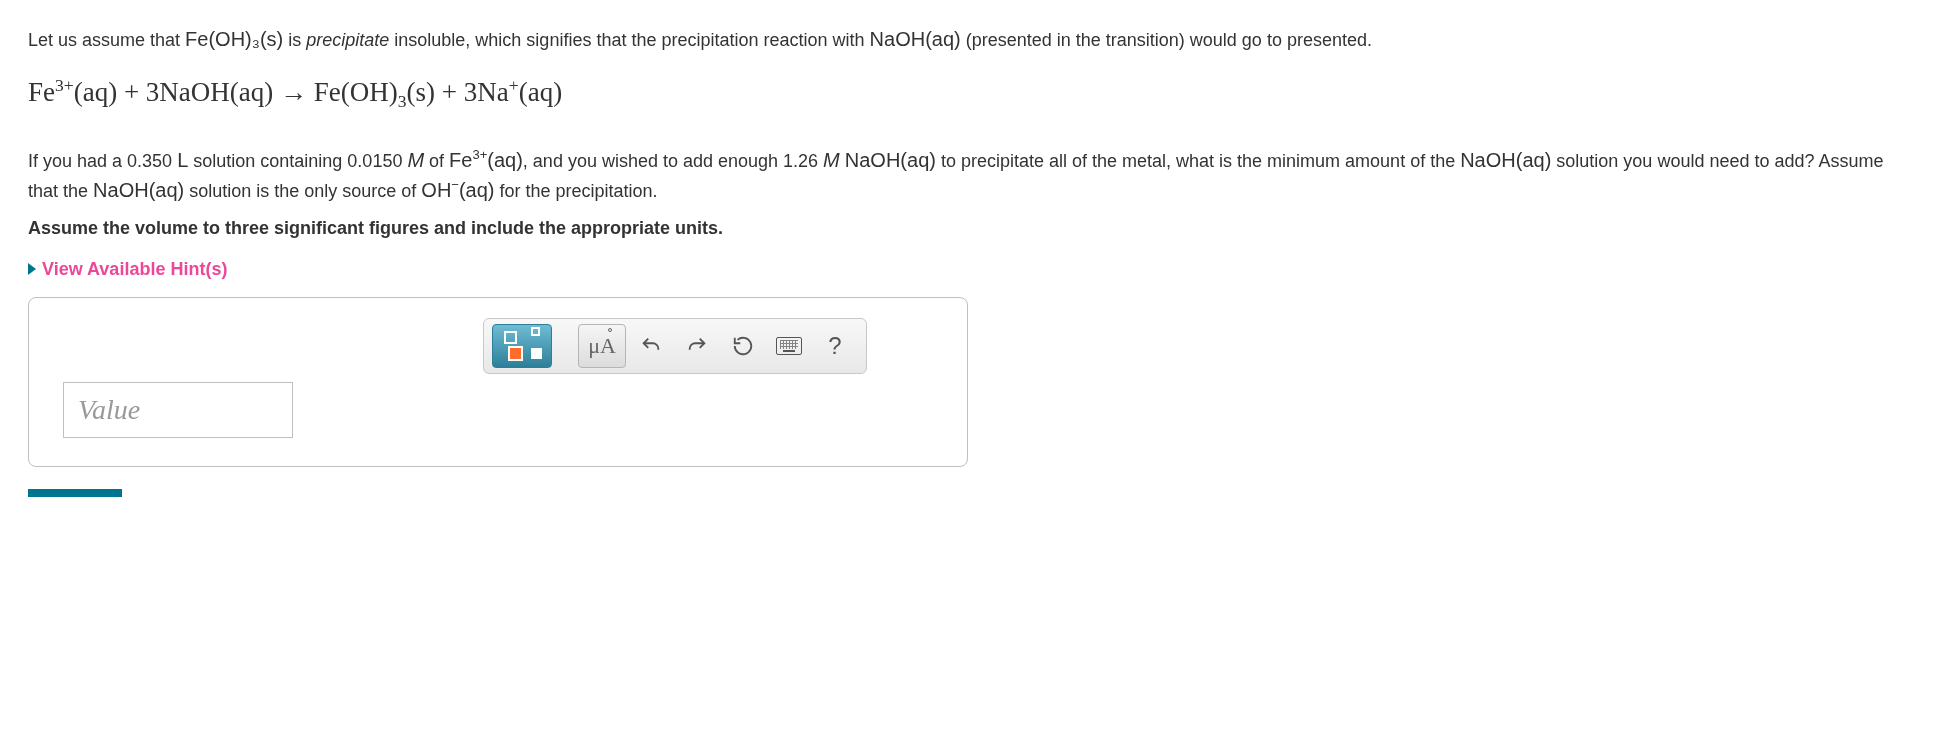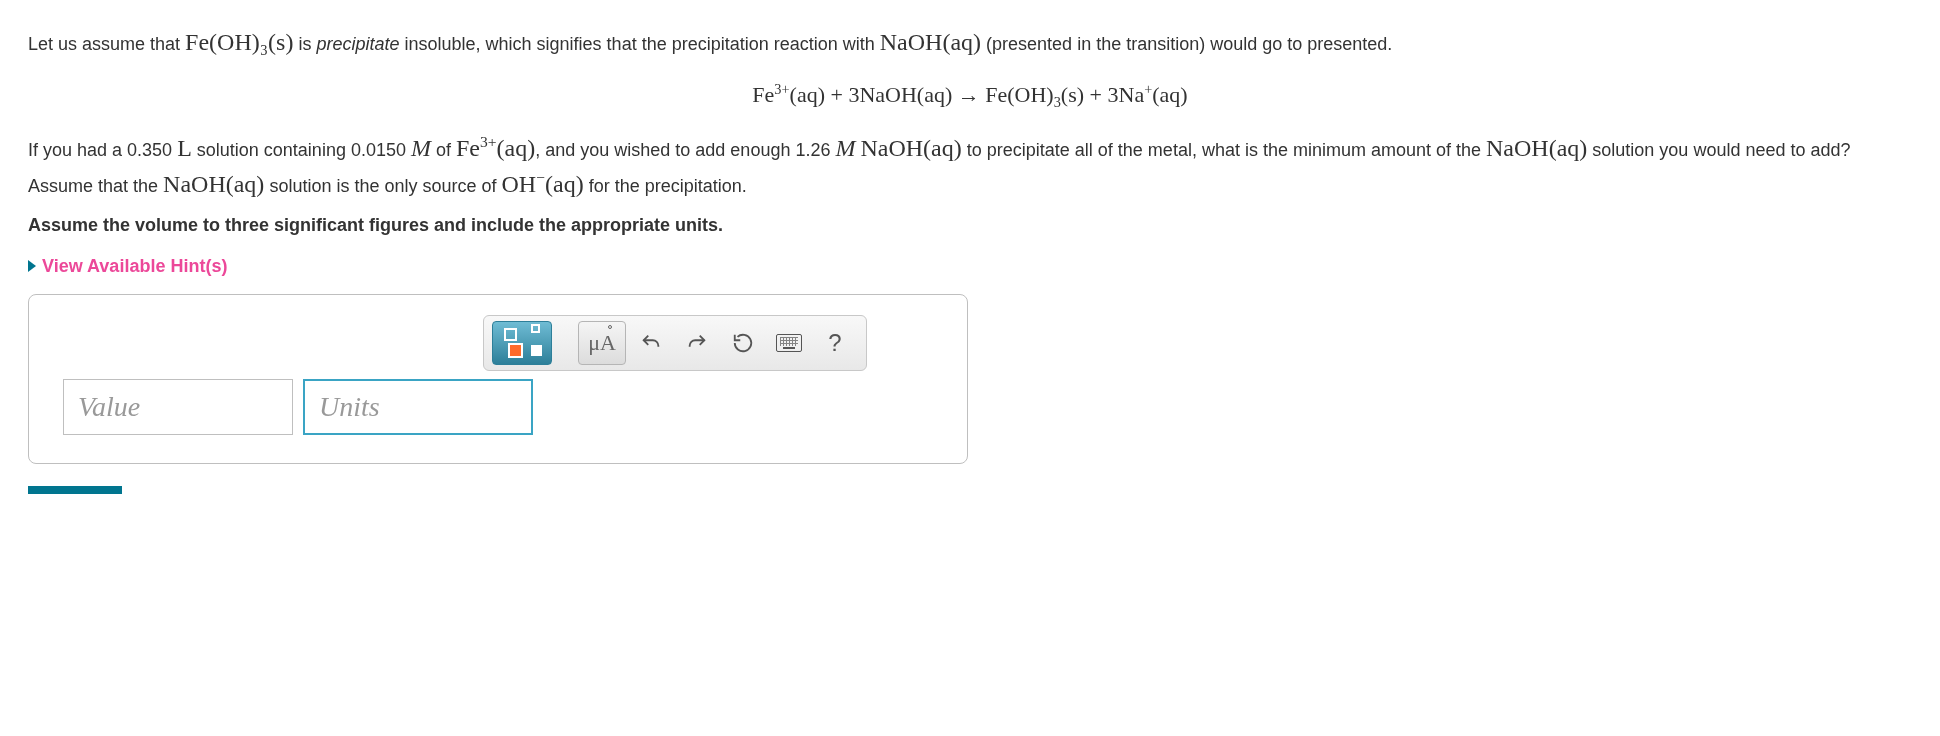--- a/index.html
+++ b/index.html
@@ -8,31 +8,31 @@
     body {
       margin: 0;
       padding: 24px 28px;
       font-family: Arial, Helvetica, sans-serif;
       color: #333;
       font-size: 18px;
       line-height: 1.5;
       background: #fff;
     }
     .chem {
-      font-family: Liberation Serif, serif;
-      font-size: 24px;
+      font-family: Liberation Sans, sans-serif;
+      font-size: 20px;
     }
     .chem sup, .chem sub {
       font-size: 0.65em;
     }
     .equation {
-      text-align: center;
-      margin: 18px 0 16px 0;
+      text-align: left;
+      margin: 18px 0 30px 0;
       font-family: "Times New Roman", Times, serif;
-      font-size: 22px;
+      font-size: 27px;
     }
     .equation sup, .equation sub {
       font-size: 0.65em;
     }
     .ital {
       font-style: italic;
     }
     .bold-line {
       font-weight: bold;
       margin: 10px 0 14px 0;
@@ -277,21 +277,20 @@
       <span class="kbd-icon"></span>
     </div>
     <div class="tool-btn">
       <span class="qmark">?</span>
     </div>
   </div>
 
   <div class="answer-row">
     <div class="inputs">
       <input class="value-input" type="text" placeholder="Value" style="">
-      <input class="units-input" type="text" placeholder="Units" style="">
     </div>
   </div>
 
 </div>
 
 <div class="progress-strip"></div>
 
 
 
 

